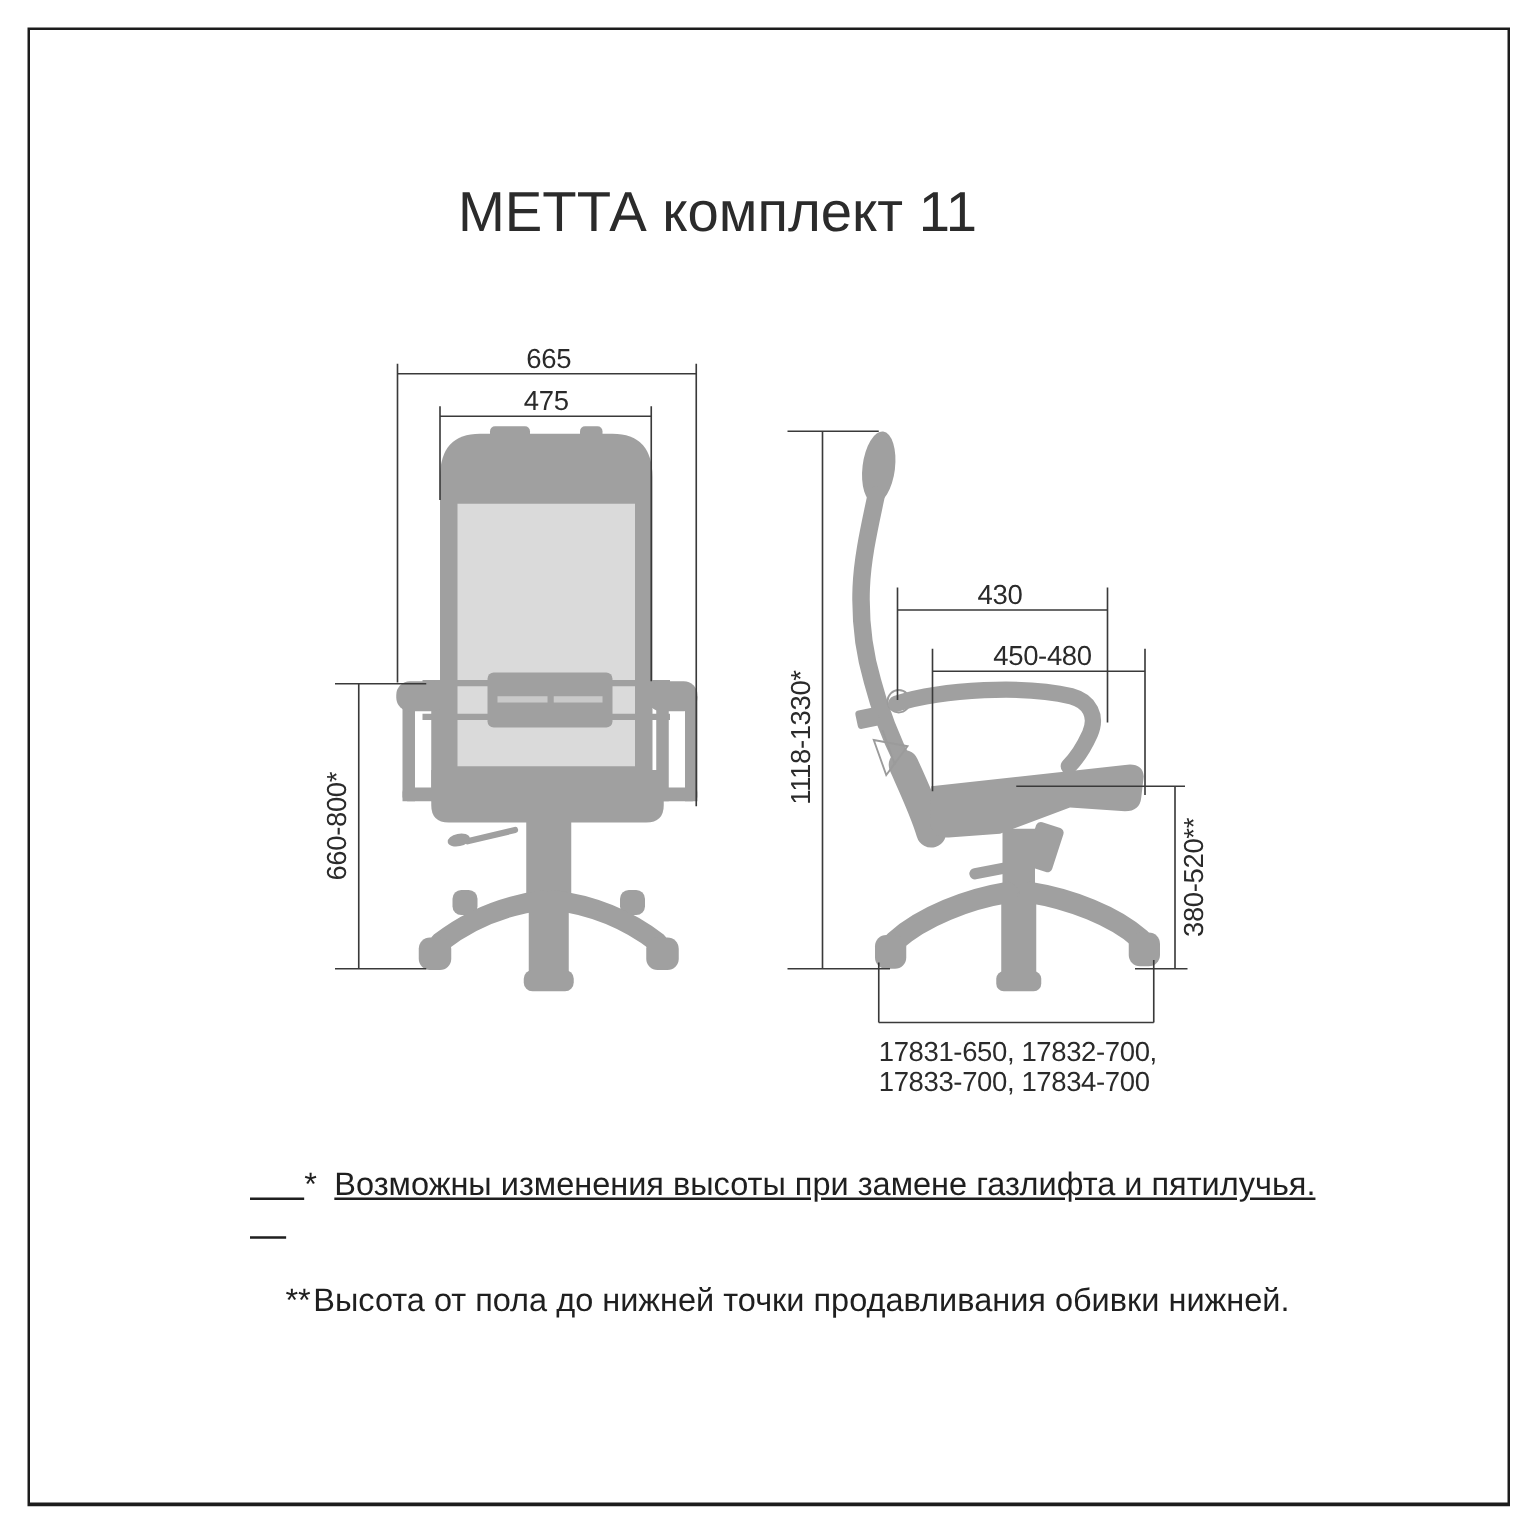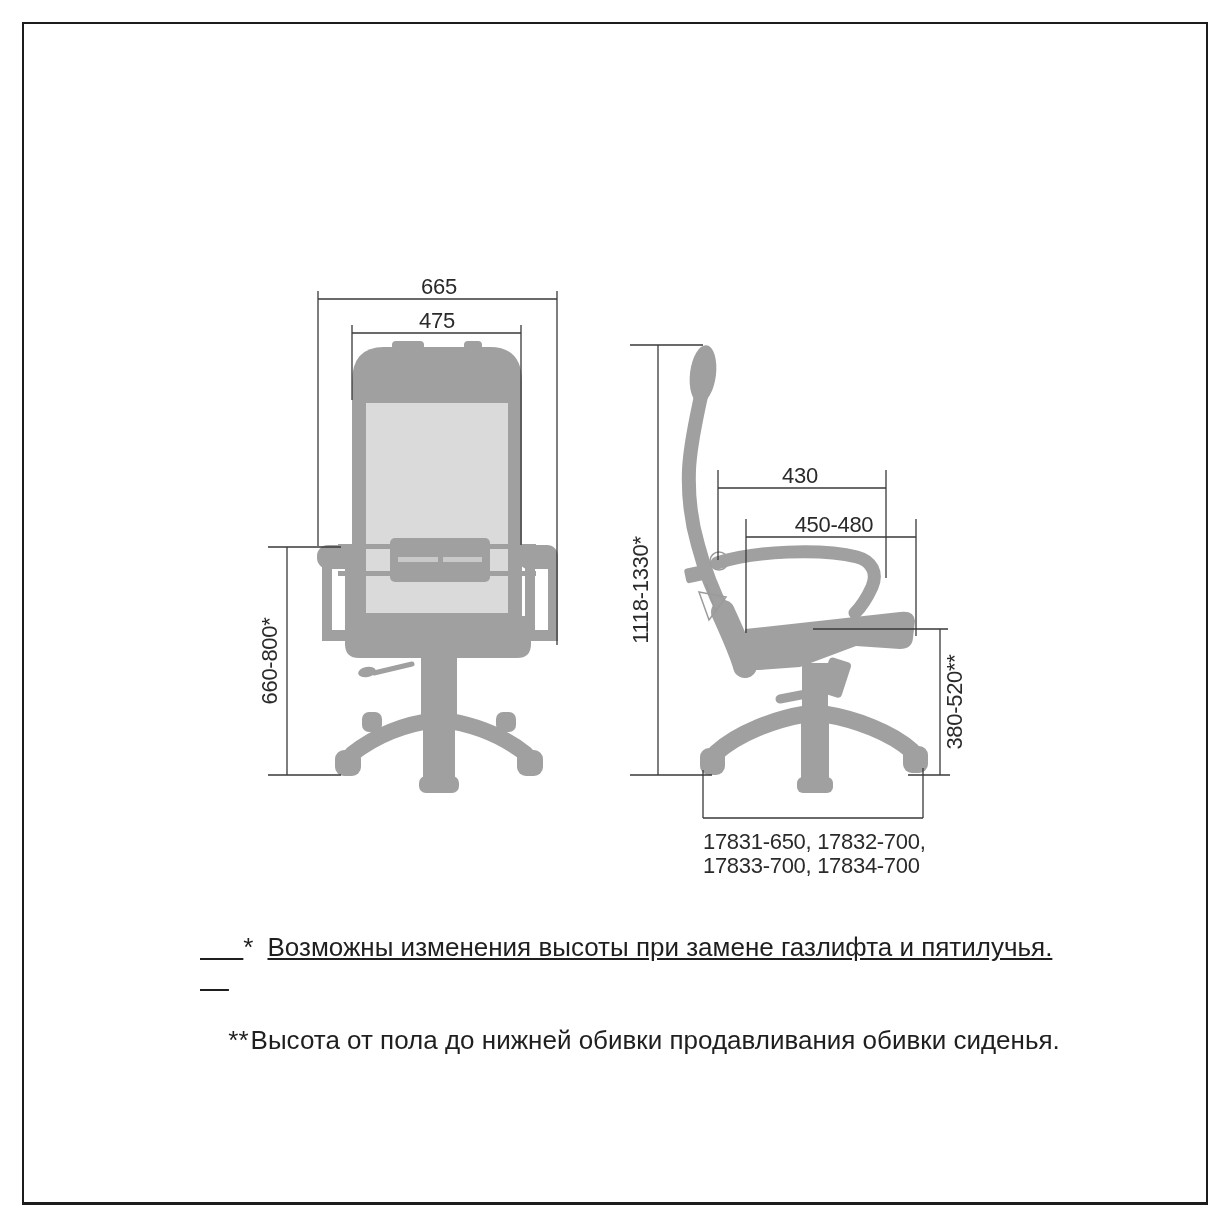--- a/index.html
+++ b/index.html
@@ -24,20 +24,21 @@
   .footnote-1{padding-left:15px;text-decoration:underline;}
   .footnote-1 .marker{margin-right:14px;}
   .footnote-2 .marker{margin-right:2px;}
 </style>
 </head>
 <body>
 
 <div class="page">
   <div class="border-frame"></div>
 
+  <h1 class="title">МЕТТА комплект 11</h1>
 
   <svg class="diagram" width="1231" height="1231" viewBox="0 0 1231 1231">
 
     <g>
       <rect class="cl" x="392" y="341" width="32" height="12" rx="4"></rect>
       <rect class="cl" x="464" y="341" width="18" height="12" rx="4"></rect>
       <path class="cl" d="M 384 347 L 490 347 Q 522 347 522 382 L 522 618 L 352 618 L 352 382 Q 352 347 384 347 Z"></path>
       <rect class="ms" x="366" y="403" width="142" height="210"></rect>
       <rect class="cl" x="338" y="544" width="198" height="5"></rect>
       <rect class="cl" x="338" y="571" width="198" height="5"></rect>
@@ -122,16 +123,16 @@
       <text class="dt" x="703" y="849" text-anchor="start" letter-spacing="-0.5">17831-650, 17832-700,</text>
       <text class="dt" x="703" y="873" text-anchor="start" letter-spacing="-0.5">17833-700, 17834-700</text>
     </g>
   </svg>
 
   <div class="footnotes">
     <div class="footnote footnote-1">
       <span class="marker">*</span><span>Возможны изменения высоты при замене газлифта и пятилучья.</span>
     </div>
     <div class="footnote footnote-2">
-      <span class="marker">**</span><span>Высота от пола до нижней обивки продавливания обивки сиденья.</span>
+      <span class="marker">**</span><span>Высота от пола до нижней точки продавливания обивки нижней.</span>
     </div>
   </div>
 </div>
 
 </body></html>

